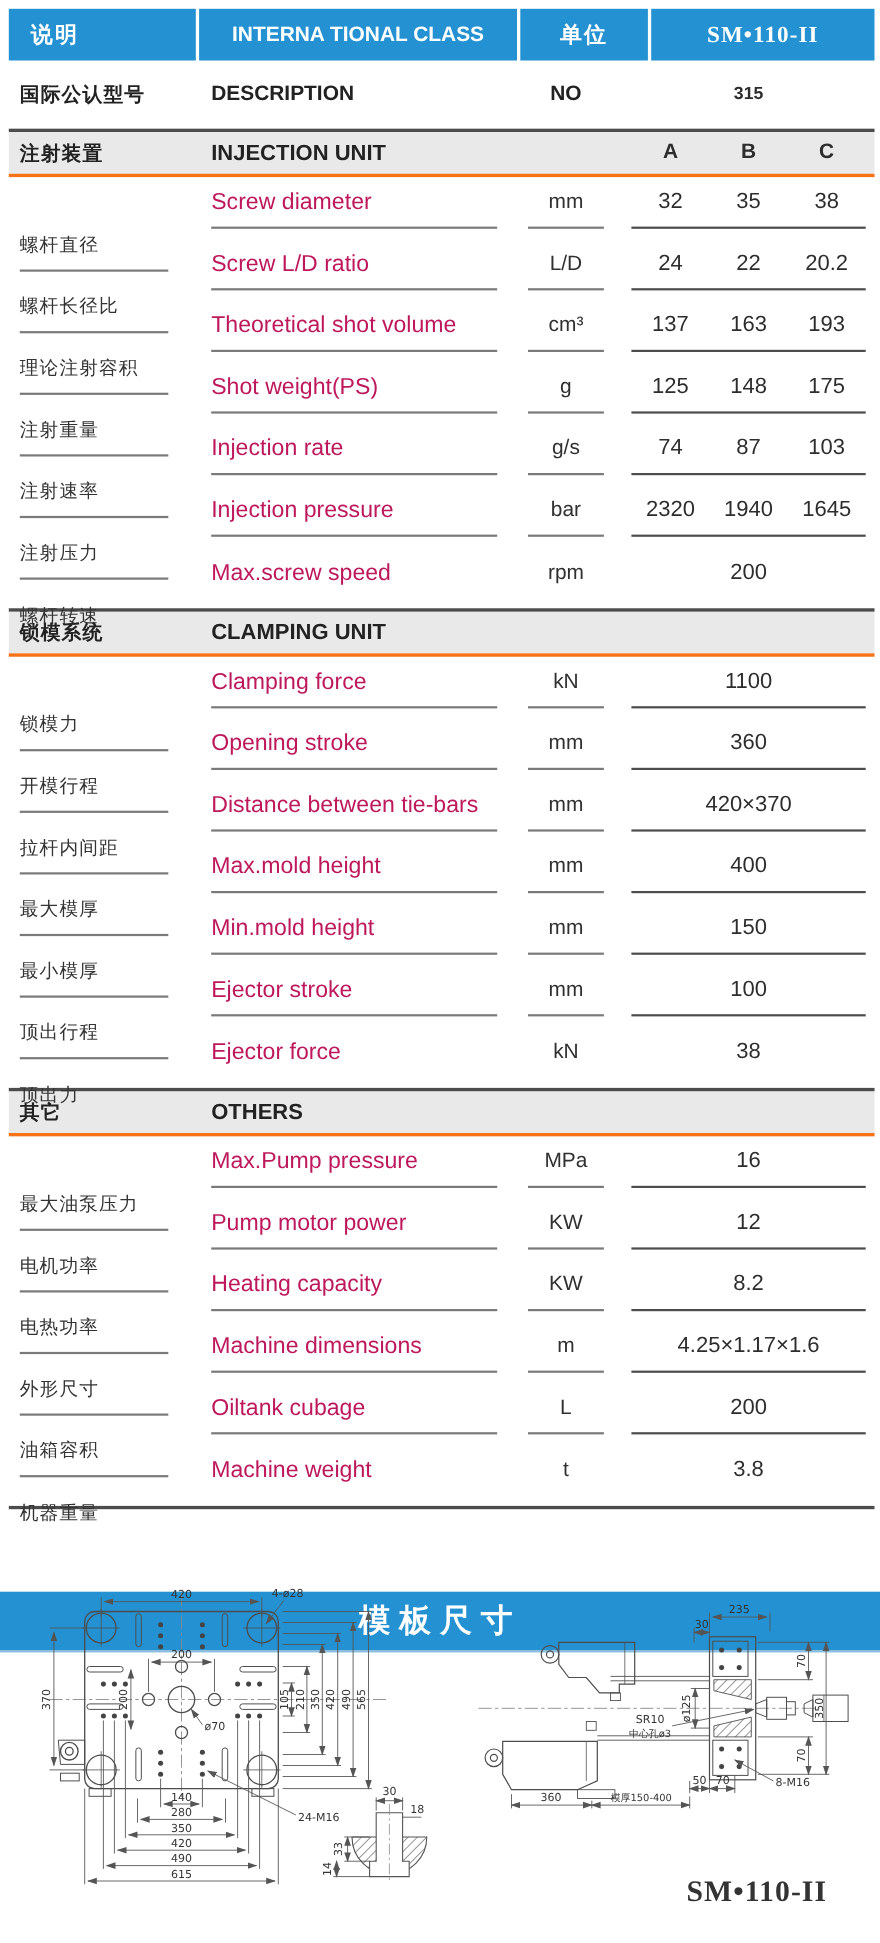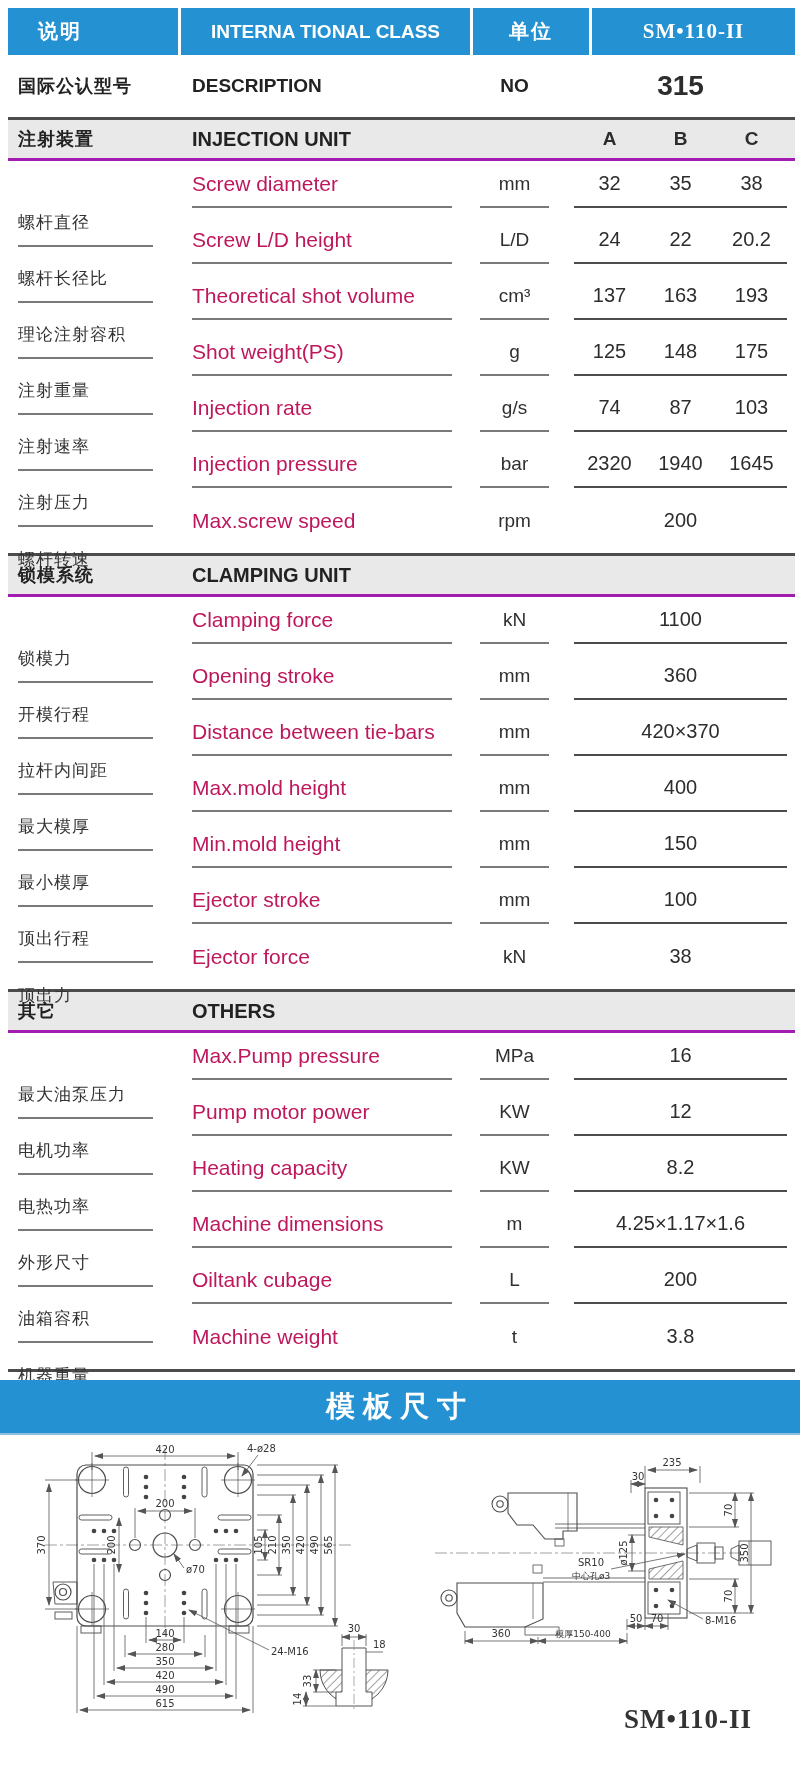--- a/index.html
+++ b/index.html
@@ -4,57 +4,57 @@
 <style>
   * { box-sizing: border-box; margin: 0; padding: 0; }
   html,body { width: 800px; background: #ffffff; font-family: "Liberation Sans","DejaVu Sans",sans-serif; }
   body { position: relative; height: 1766px; overflow: hidden; }
 
   .spec-table { position: absolute; left: 8px; top: 8px; width: 787px; }
 
   
   .hdr { display: flex; gap: 3px; height: 47px; }
   .hdr > div { background: #2492d2; color: #fff; display: flex; align-items: center; justify-content: center; font-weight: bold; }
-  .h1 { width: 170px; justify-content: flex-start !important; padding-left: 30px; font-size: 20px; letter-spacing: 2px; }
+  .h1 { width: 170px; justify-content: flex-start !important; padding-left: 20px; font-size: 20px; letter-spacing: 2px; }
   .h2 { width: 289px; font-size: 19px; }
   .h3 { width: 116px; font-size: 20px; letter-spacing: 2px; }
   .h4 { flex: 1; font-size: 21px; font-family: "Liberation Serif","DejaVu Serif",serif; letter-spacing: 1px; }
 
   
   .c1 { margin-left: 10px;  width: 135px; display: flex; align-items: center; }
   .c2 { margin-left: 39px;  width: 260px; display: flex; align-items: center; }
   .c3 { margin-left: 28px;  width: 69px;  display: flex; align-items: center; justify-content: center; }
   .c4 { margin-left: 25px;  width: 213px; display: flex; align-items: center; justify-content: center; }
 
   .desc-row { height: 62px; display: flex; font-weight: bold; color: #222; }
   .desc-row .c1 { font-size: 18px; letter-spacing: 1px; }
   .desc-row .c2 { font-size: 19px; }
   .desc-row .c3 { font-size: 19px; }
-  .desc-row .c4 { font-size: 28px; }
-
-  .band { height: 44px; display: flex; background: #e9e9e9; border-top: 3px solid #4c4c4c; border-bottom: 3px solid #a21caf; font-weight: bold; color: #222; }
+  .desc-row .c4 { font-size: 16px; }
+
+  .band { height: 44px; display: flex; background: #e9e9e9; border-top: 3px solid #4c4c4c; border-bottom: 3px solid #f97316; font-weight: bold; color: #222; }
   .band .c1 { font-size: 18px; letter-spacing: 1px; }
   .band .c2 { font-size: 20px; }
   .band .c4 { font-size: 19px; }
   .band .sub { width: 71px; text-align: center; }
 
   .row { height: 56px; display: flex; }
   .row > span { height: 47px; border-bottom: 2px solid #7a7a7a; }
   .row .c4 { border-bottom-color: #4c4c4c; }
   .row.last > span { border-bottom: none; }
   .cn  { font-size: 17px; color: #333; letter-spacing: 1px; margin-top: 39px; }
   .en  { font-size: 21px; color: #be185d; }
   .unit{ font-size: 19px; color: #303030; }
   .c4  { font-size: 20px; color: #2d2d2d; }
   .sub { width: 71px; text-align: center; }
   .subwide { width: 213px; text-align: center; }
 
   .table-bottom { height: 3px; background: #4c4c4c; }
 
-  .title-band { position: absolute; left: 0; top: 1380px; width: 800px; height: 55px; background: #2492d2; display: flex; align-items: center; justify-content: center; border-bottom: 2px solid #8dbede; }
+  .title-band { position: absolute; left: 0; top: 1447px; width: 800px; height: 55px; background: #2492d2; display: flex; align-items: center; justify-content: center; border-bottom: 2px solid #8dbede; }
   .title-band span { color: #fff; font-size: 29px; font-weight: bold; letter-spacing: 8px; }
 
   .drawing { position: absolute; }
   svg text { font-family: "DejaVu Sans","Liberation Sans",sans-serif; fill: #333; }
   .model-label { font-family: "Liberation Serif","DejaVu Serif",serif; font-weight: bold; }
 </style>
 </head>
 <body>
 
 <div class="spec-table">
@@ -89,21 +89,21 @@
     <span class="c2 en">Screw diameter</span>
     <span class="c3 unit">mm</span>
     <span class="c4">
         <span class="sub">32</span>
         <span class="sub">35</span>
         <span class="sub">38</span>
       </span>
   </div>
   <div class="row">
     <span class="c1 cn">螺杆长径比</span>
-    <span class="c2 en">Screw L/D height</span>
+    <span class="c2 en">Screw L/D ratio</span>
     <span class="c3 unit">L/D</span>
     <span class="c4">
         <span class="sub">24</span>
         <span class="sub">22</span>
         <span class="sub">20.2</span>
       </span>
   </div>
   <div class="row">
     <span class="c1 cn">理论注射容积</span>
     <span class="c2 en">Theoretical shot volume</span>

